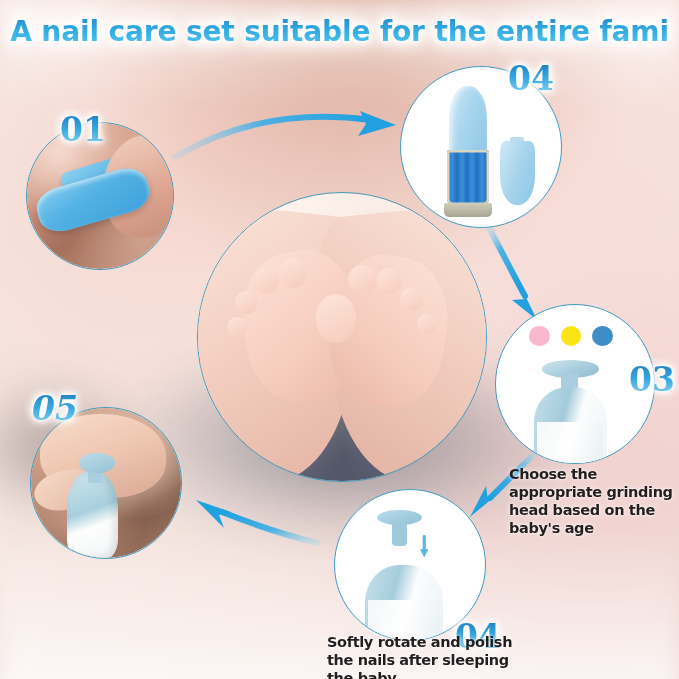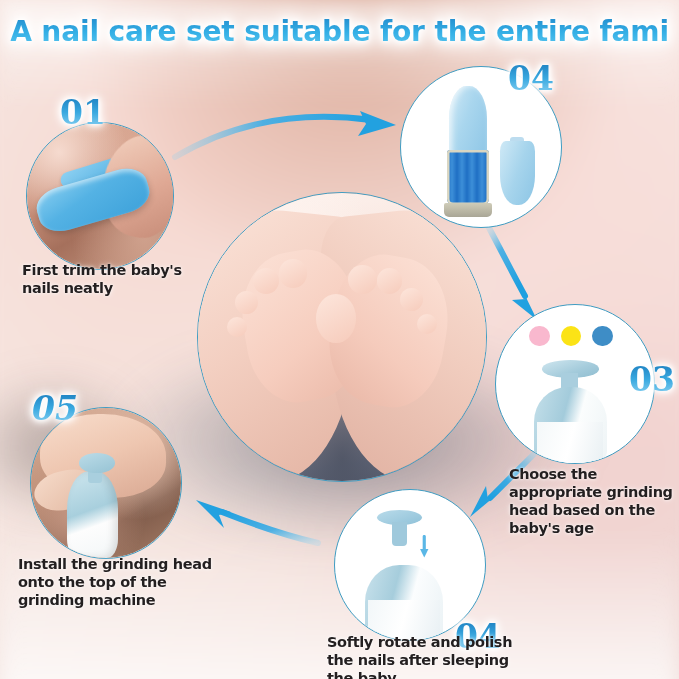--- a/index.html
+++ b/index.html
@@ -545,22 +545,21 @@
     </div>
   </div>
 
   <div class="circle" style="left:26px; top:122px; width:148px; height:148px;">
     <div class="photo-inner ph-01">
       <div class="ph-01-lever"></div>
       <div class="ph-01-blade"></div>
       <div class="ph-01-finger"></div>
     </div>
   </div>
-  <div class="step-num" style="left:60px; top:96px;">01</div>
-  <div class="caption" style="left:22px; top:262px; width:170px;">First trim the baby's nails neatly</div>
+  <div class="step-num" style="left:60px; top:113px;">01</div>
 
   <div class="circle circle-white" style="left:400px; top:66px; width:162px; height:162px;">
     <div class="photo-inner">
       <div class="dev02-body"></div>
       <div class="dev02-batt"></div>
       <div class="dev02-batt-cap"></div>
       <div class="dev02-cap-top"></div>
       <div class="dev02-cap"></div>
     </div>
   </div>
@@ -598,15 +597,14 @@
   <div class="circle" style="left:30px; top:407px; width:152px; height:152px;">
     <div class="photo-inner ph-05">
       <div class="ph-05-hand"></div>
       <div class="ph-05-thumb"></div>
       <div class="ph-05-device"></div>
       <div class="ph-05-stem"></div>
       <div class="ph-05-head"></div>
     </div>
   </div>
   <div class="step-num" style="left:32px; top:392px;font-style:italic;">05</div>
-  <div class="caption" style="left:18px; top:556px; width:196px;">Install the grinding head onto the top of the grinding machine</div>
 
 </div>
 
 </body></html>

